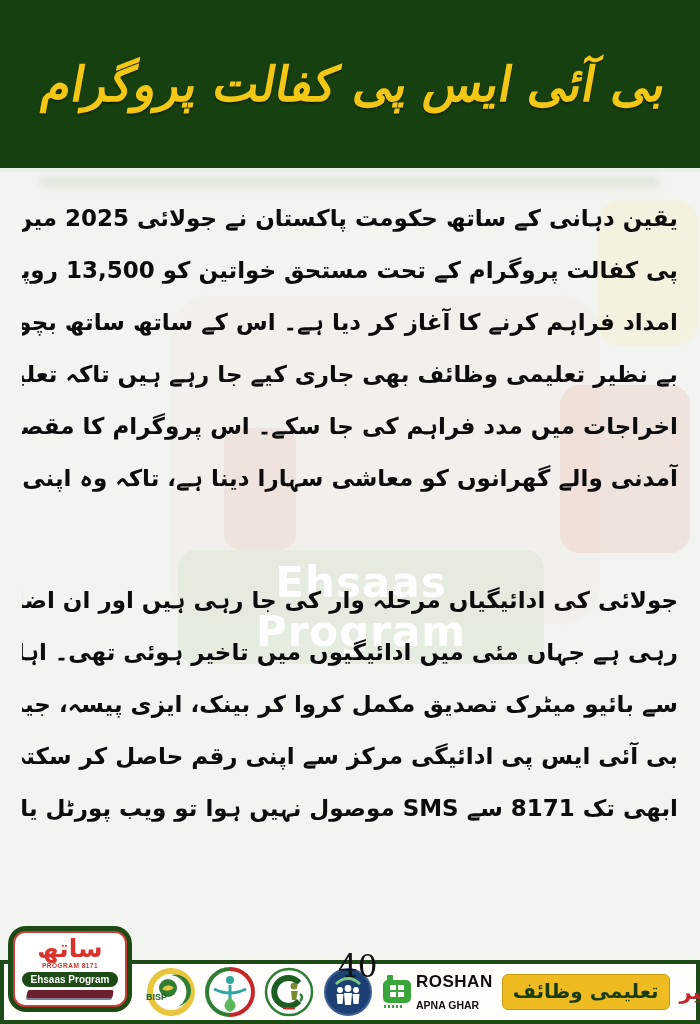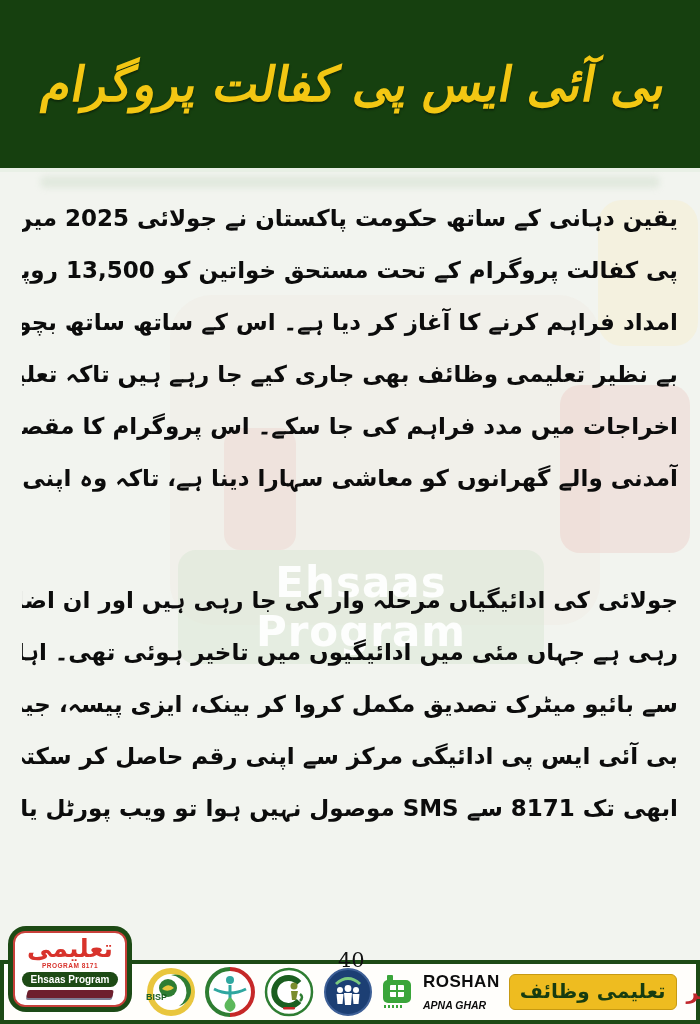--- a/index.html
+++ b/index.html
@@ -62,26 +62,26 @@
   }
   .logo-circle { width:50px; height:50px; flex:0 0 auto; position:relative; }
   .logo-circle svg { width:50px; height:50px; display:block; }
   .bisp-label {
     position:absolute; bottom:15px; left:0; right:0; text-align:left;
     font-size:9px; font-weight:bold; color:#1b5e20;
     font-family:"Liberation Sans", sans-serif;
   }
   .stray-number {
     position:absolute; left:338px; top:948px; z-index:5;
-    font-family:"DejaVu Serif", serif; font-size:21px; color:#111;
-  }
-  .roshan { display:flex; align-items:center; gap:11px; flex:0 0 auto; }
+    font-family:"DejaVu Serif", serif; font-size:31px; color:#111;
+  }
+  .roshan { display:flex; align-items:center; gap:4px; flex:0 0 auto; }
   .roshan-text { font-family:"Liberation Sans", sans-serif; color:#0d0d0d; line-height:1; }
   .roshan-line1 { font-size:17px; font-weight:bold; letter-spacing:.5px; }
-  .roshan-line2 { font-size:10.5px; font-weight:bold; margin-top:10px;font-style:italic; }
+  .roshan-line2 { font-size:10.5px; font-weight:bold; margin-top:10px; }
   .footer-right { margin-left:auto; display:flex; align-items:center; gap:10px; }
   .badge { border-radius:6px; font-weight:bold; direction:rtl; white-space:nowrap; }
   .badge-yellow { background:#eebc20; color:#173c10; font-size:20px; padding:4px 10px 6px;
     border:1px solid #c79a12; }
   .benazir { color:#c0272d; font-size:21px; font-weight:bold; direction:rtl; white-space:nowrap; }
 
   
   .ehsaas-logo {
     position:absolute; left:8px; top:926px; width:124px; height:86px; z-index:6;
     background:#1d4a15; border-radius:18px; padding:5px;
@@ -209,20 +209,20 @@
 
     <div class="footer-right">
       <span class="badge badge-yellow">تعلیمی وظائف</span>
       <span class="benazir">بینظیر</span>
 
     </div>
   </div>
 
   <div class="ehsaas-logo">
     <div class="ehsaas-inner">
-      <span class="ehsaas-urdu">تعلیمی</span>
+      <span class="ehsaas-urdu">ساتھ</span>
       <span class="ehsaas-prog">PROGRAM 8171</span>
       <span class="ehsaas-pill">Ehsaas Program</span>
       <span class="ehsaas-stripe"></span>
     </div>
   </div>
 
 </div>
 
 </body></html>

